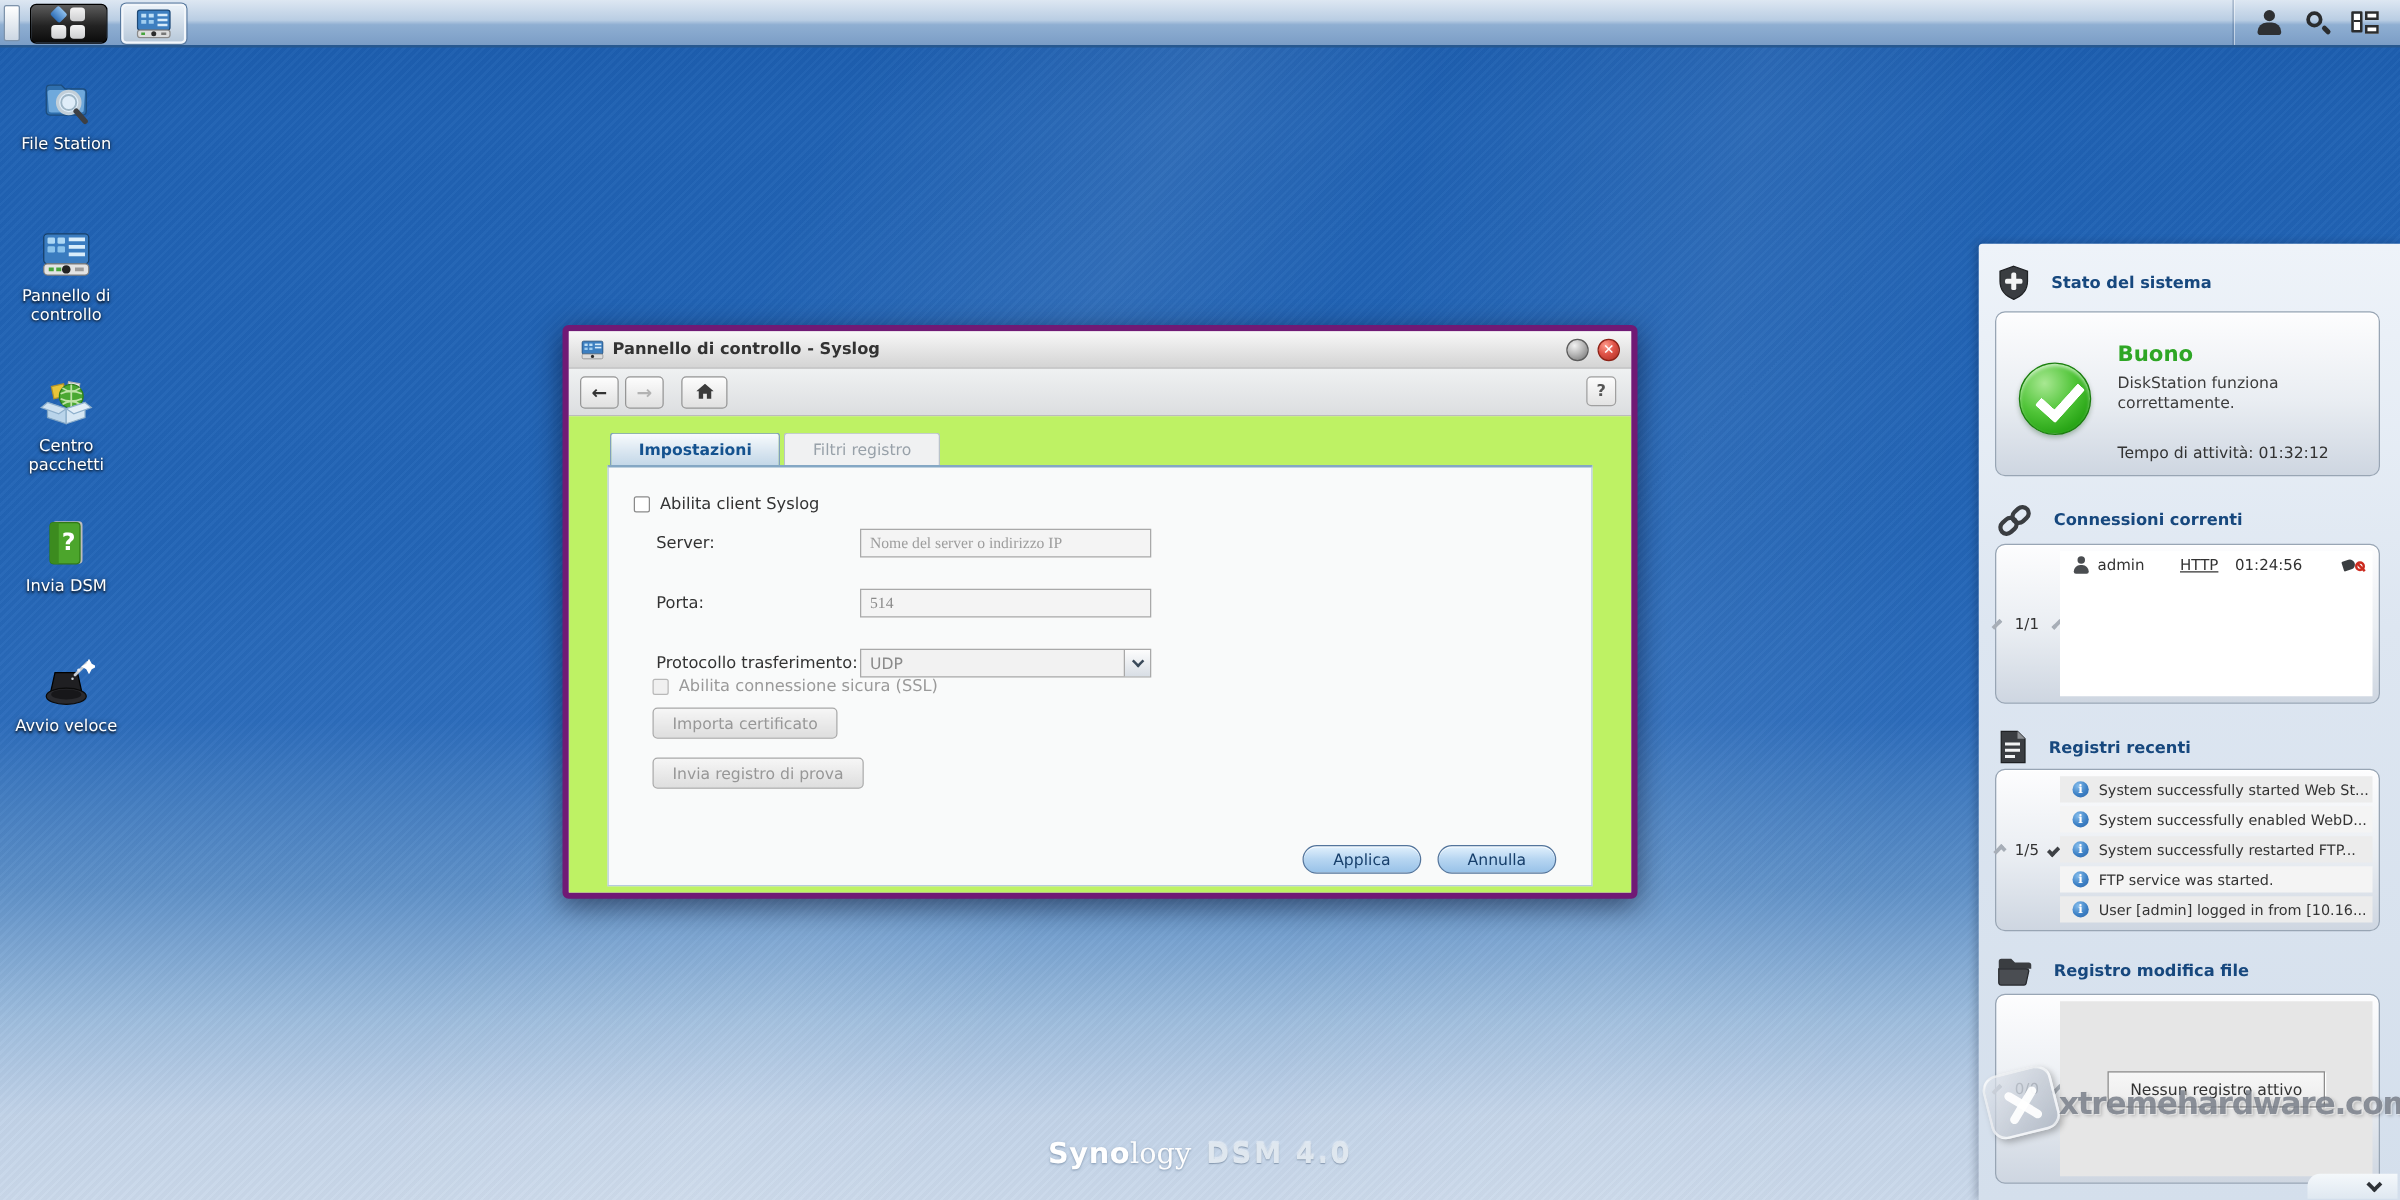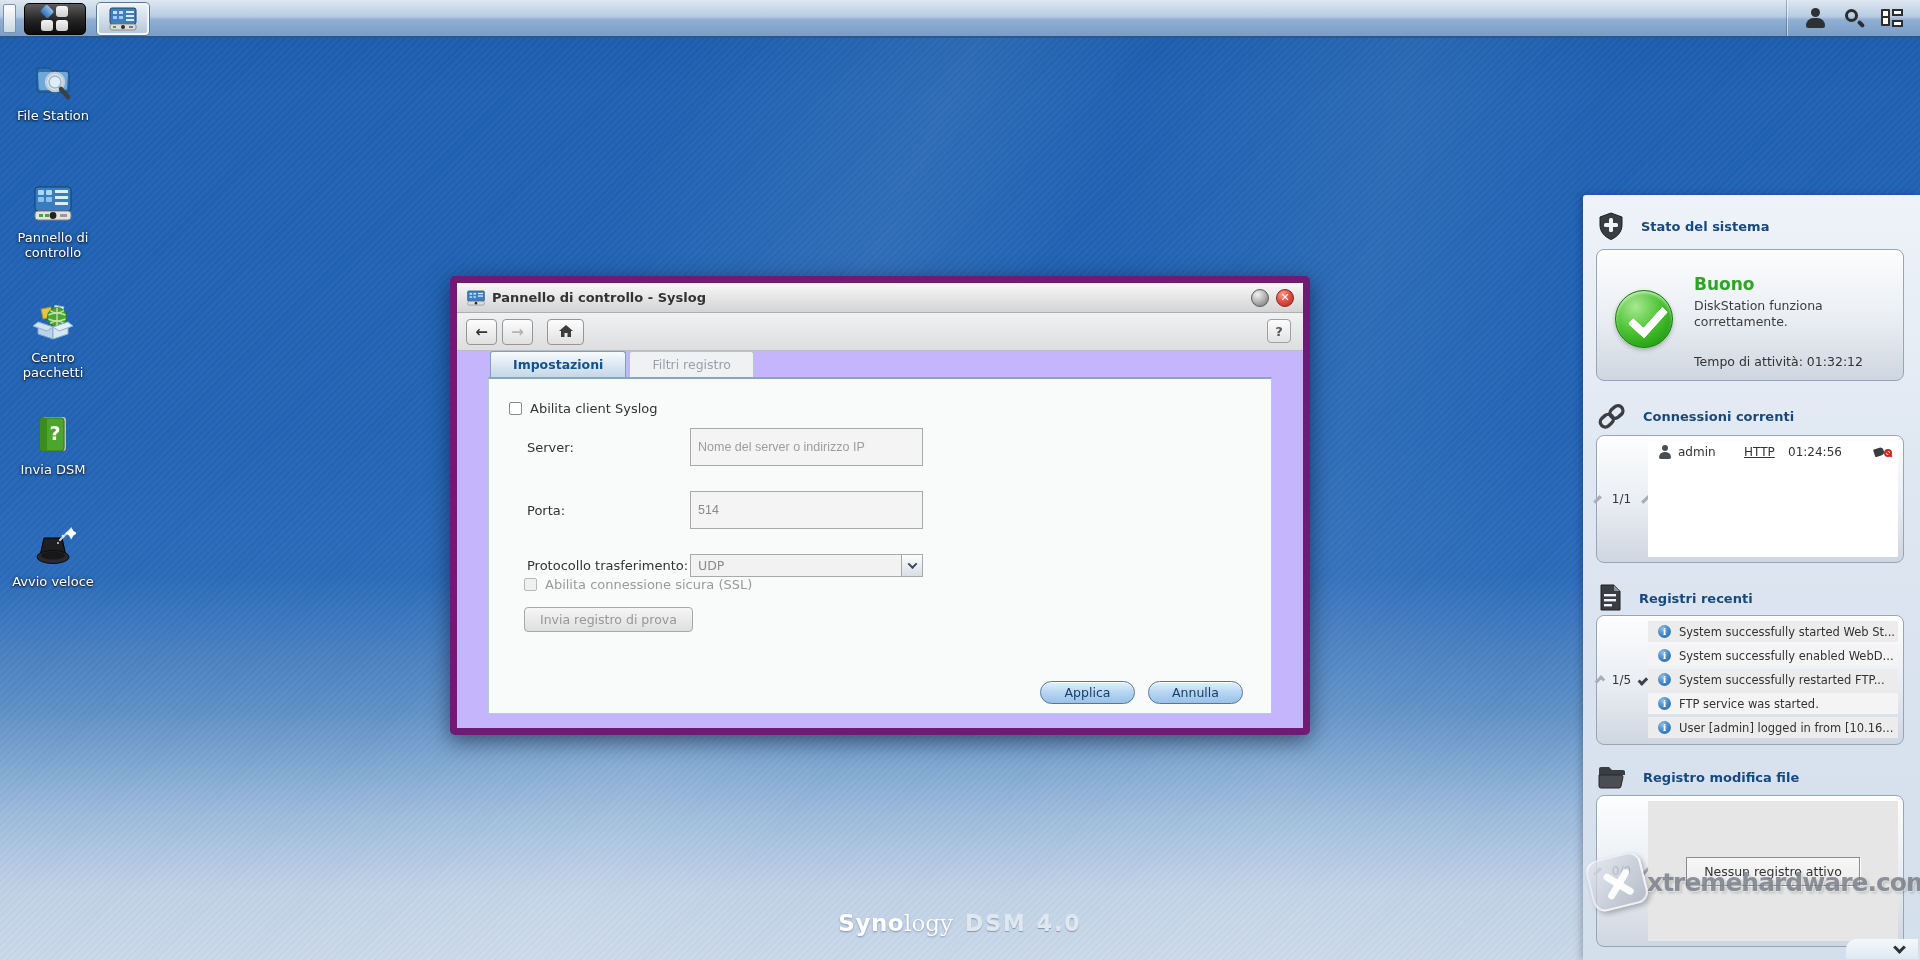--- a/index.html
+++ b/index.html
@@ -69,22 +69,22 @@
   
   .dicon { position:absolute; left:4px; width:98px; text-align:center; cursor:pointer; }
   .dicon .lbl {
     margin-top:4px; color:#fff; font-size:13px; line-height:1.18;
     text-shadow:0 1px 2px rgba(0,0,0,.85), 0 0 4px rgba(0,0,0,.45);
   }
   .dicon svg { display:block; margin:0 auto; }
 
   
   #win {
-    position:absolute; left:450px; top:276px; width:860px; height:459px; z-index:30;
-    border:7px solid #701a75; border-radius:5px;
+    position:absolute; left:450px; top:260px; width:860px; height:459px; z-index:30;
+    border:5px solid #701a75; border-radius:5px;
     box-shadow:0 6px 22px rgba(0,0,20,.5);
     background:#f2f3f4; overflow:hidden;
   }
   .titlebar {
     height:30px; display:flex; align-items:center; padding-left:10px; gap:7px;
     background:linear-gradient(to bottom,#f8f8f8,#e2e2e2 60%,#d4d4d4);
     border-bottom:1px solid #aeaeae;
   }
   .titlebar .t-txt { font-size:13px; font-weight:bold; color:#333; }
   .win-btns { position:absolute; right:9px; top:6px; display:flex; gap:7px; }
@@ -101,21 +101,21 @@
     background:linear-gradient(to bottom,#fdfdfd,#e0e0e0);
     font-size:15px; font-weight:bold; color:#333; cursor:pointer;
     display:flex; align-items:center; justify-content:center;
   }
   .nbtn.disabled { color:#b3b3b3; cursor:default; }
   .nbtn.home { margin-left:9px; width:37px; }
   .helpbtn { position:absolute; right:12px; top:6px; width:24px; height:24px; border-radius:4px;
     border:1px solid #a0a0a0; background:linear-gradient(#fcfcfc,#e3e3e3);
     color:#555; font-size:13px; font-weight:bold; display:flex; align-items:center; justify-content:center; cursor:pointer; }
 
-  .win-content { position:relative; height:391px; background:#c4b5fd; }
+  .win-content { position:relative; height:391px; padding-top:13px; background:#bef264; }
   .tabs { display:flex; margin-left:33px; position:relative; z-index:2; }
   .tab {
     height:26px; padding:0 22px; display:flex; align-items:center;
     font-size:12.5px; border-radius:3px 3px 0 0; cursor:pointer;
   }
   .tab.active {
     background:linear-gradient(to bottom,#f8fbfd,#d5e3ef 65%,#c4d8e8);
     border:1px solid #7fa0bd; border-bottom:none;
     color:#14528f; font-weight:bold;
   }
@@ -127,22 +127,22 @@
     margin:0 31px; height:337px; position:relative;
     background:#f9fafa; border:1px solid #b6cbdc; border-top:2px solid #84a7c4;
   }
   .form { padding:22px 0 0 20px; font-size:13px; color:#333; }
   .chkrow { display:flex; align-items:center; gap:8px; }
   .chk { width:13px; height:13px; background:#fff; border:1px solid #8a8a8a; border-radius:2px; }
   .chk.dis { background:#f0f0f0; border-color:#b8b8b8; }
   .frow { display:flex; align-items:center; margin-top:25px; padding-left:18px; }
   .flabel { width:163px; }
   .tinput {
-    width:233px; height:38px; border:1px solid #a9a9a9; background:#f4f4f4;
-    font-family:Liberation Sans, sans-serif; font-size:12.5px; color:#8a8a8a; padding:0 7px;
+    width:233px; height:23px; border:1px solid #a9a9a9; background:#f4f4f4;
+    font-family:Liberation Serif, serif; font-size:12.5px; color:#8a8a8a; padding:0 7px;
   }
   .tinput::placeholder { color:#9d9d9d; opacity:1; }
   .selectbox { width:233px; height:23px; border:1px solid #a9a9a9; background:#f2f2f2;
     display:flex; align-items:center; position:relative; cursor:default; }
   .selectbox .sval { flex:1; padding-left:7px; font-size:12.5px; color:#8a8a8a; }
   .sarrow { width:21px; height:21px; border-left:1px solid #a9a9a9;
     background:linear-gradient(to bottom,#fdfdfd,#d8dee5); display:flex; align-items:center; justify-content:center; }
   .sarrow i { width:7px; height:7px; border-right:2px solid #3a4a5a; border-bottom:2px solid #3a4a5a; transform:rotate(45deg) translate(-1px,-1px); }
   .sslblock { padding-left:15px; color:#9a9a9a; }
   .dbtn {
@@ -419,20 +419,23 @@
             <span class="sarrow">
                 <i></i>
               </span>
           </div>
         </div>
         <div class="sslblock">
           <div class="chkrow">
             <div class="chk dis"></div>
             <span>Abilita connessione sicura (SSL)</span>
           </div>
+          <div>
+            <span class="dbtn">Importa certificato</span>
+          </div>
           <div style="margin-top:6px">
             <span class="dbtn">Invia registro di prova</span>
           </div>
         </div>
       </div>
       <div class="action-btns">
         <button class="pillbtn">Applica</button>
         <button class="pillbtn">Annulla</button>
       </div>
     </div>

